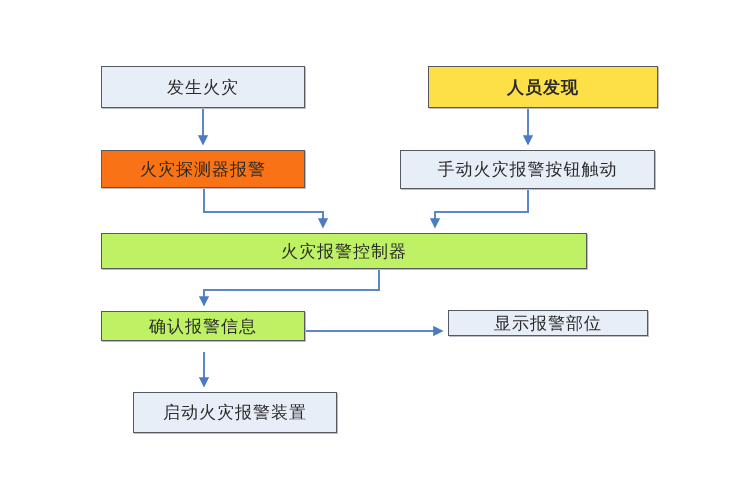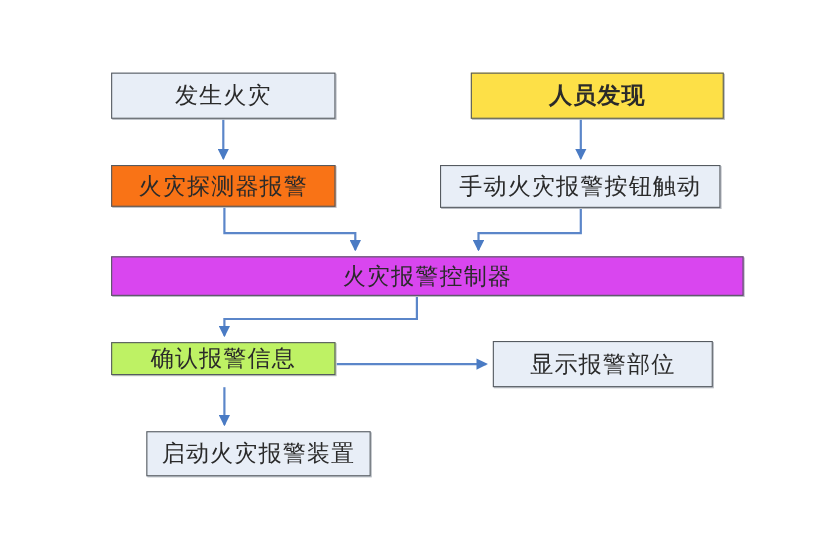--- a/index.html
+++ b/index.html
@@ -28,21 +28,21 @@
   .node {
     position: absolute;
     box-sizing: border-box;
     background: #e8eef7;
     border: 1px solid #555a60;
     box-shadow: 1px 1px 0 0 #b9bdc4;
     display: flex;
     align-items: center;
     justify-content: center;
     color: #2a2a2a;
-    font-size: 21px;
+    font-size: 17px;
     letter-spacing: 1px;
     white-space: nowrap;
     z-index: 2;
   }
   .node-label {
     display: block;
     line-height: 1;
   }
 </style>
 </head>
@@ -72,26 +72,26 @@
   </div>
   <div class="node" style="left: 428px; top: 66px; width: 230px; height: 42px; background: #fde047; border-color: rgb(85, 90, 96); font-weight: bold;">
     <span class="node-label">人员发现</span>
   </div>
   <div class="node" style="left: 101px; top: 150px; width: 204px; height: 38px; background: #f97316; border-color: rgb(85, 90, 96);">
     <span class="node-label">火灾探测器报警</span>
   </div>
   <div class="node" style="left: 400px; top: 150px; width: 255px; height: 39px; background: rgb(232, 238, 247); border-color: rgb(85, 90, 96); align-items: center;">
     <span class="node-label">手动火灾报警按钮触动</span>
   </div>
-  <div class="node" style="left: 101px; top: 233px; width: 575px; height: 36px; background: #d946ef; border-color: rgb(85, 90, 96);">
+  <div class="node" style="left: 101px; top: 233px; width: 486px; height: 36px; background: #bef264; border-color: rgb(85, 90, 96);">
     <span class="node-label">火灾报警控制器</span>
   </div>
   <div class="node" style="left: 101px; top: 311px; width: 204px; height: 30px; background: #bef264; border-color: rgb(85, 90, 96);">
     <span class="node-label">确认报警信息</span>
   </div>
-  <div class="node" style="left: 448px; top: 310px; width: 200px; height: 42px; background: rgb(232, 238, 247); border-color: rgb(85, 90, 96);">
+  <div class="node" style="left: 448px; top: 310px; width: 200px; height: 26px; background: rgb(232, 238, 247); border-color: rgb(85, 90, 96);">
     <span class="node-label">显示报警部位</span>
   </div>
   <div class="node" style="left: 101px; top: 392px; width: 204px; height: 41px; background: rgb(232, 238, 247); border-color: rgb(85, 90, 96); margin-left: 32px;">
     <span class="node-label">启动火灾报警装置</span>
   </div>
 
 </div>
 
 </body></html>

